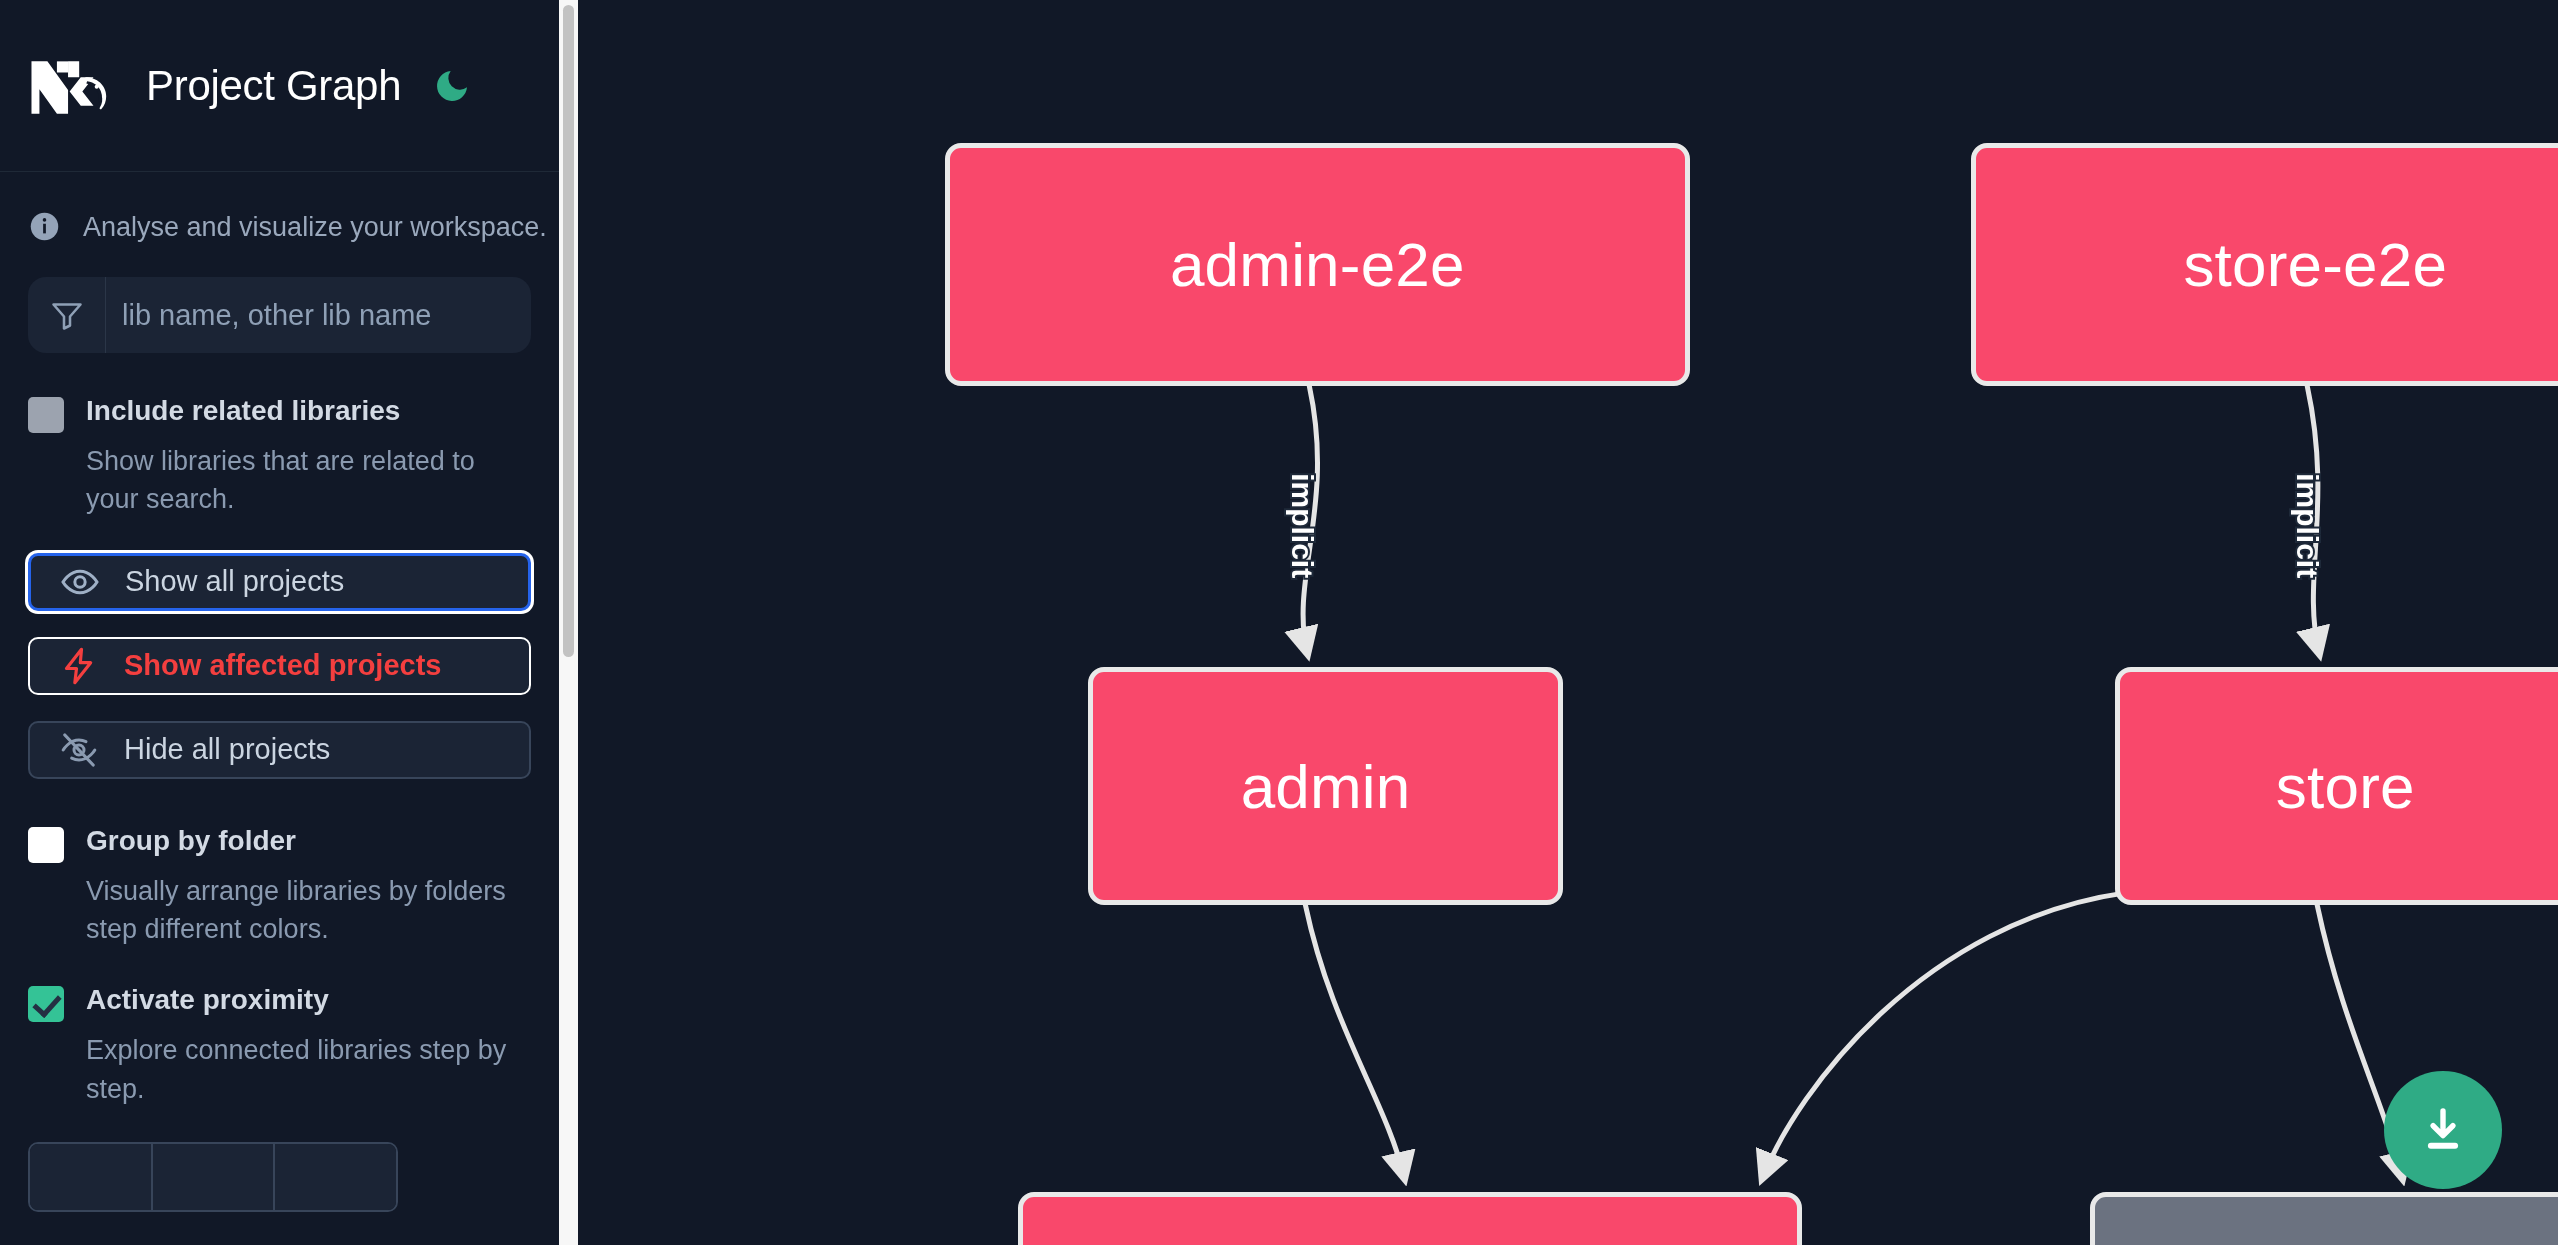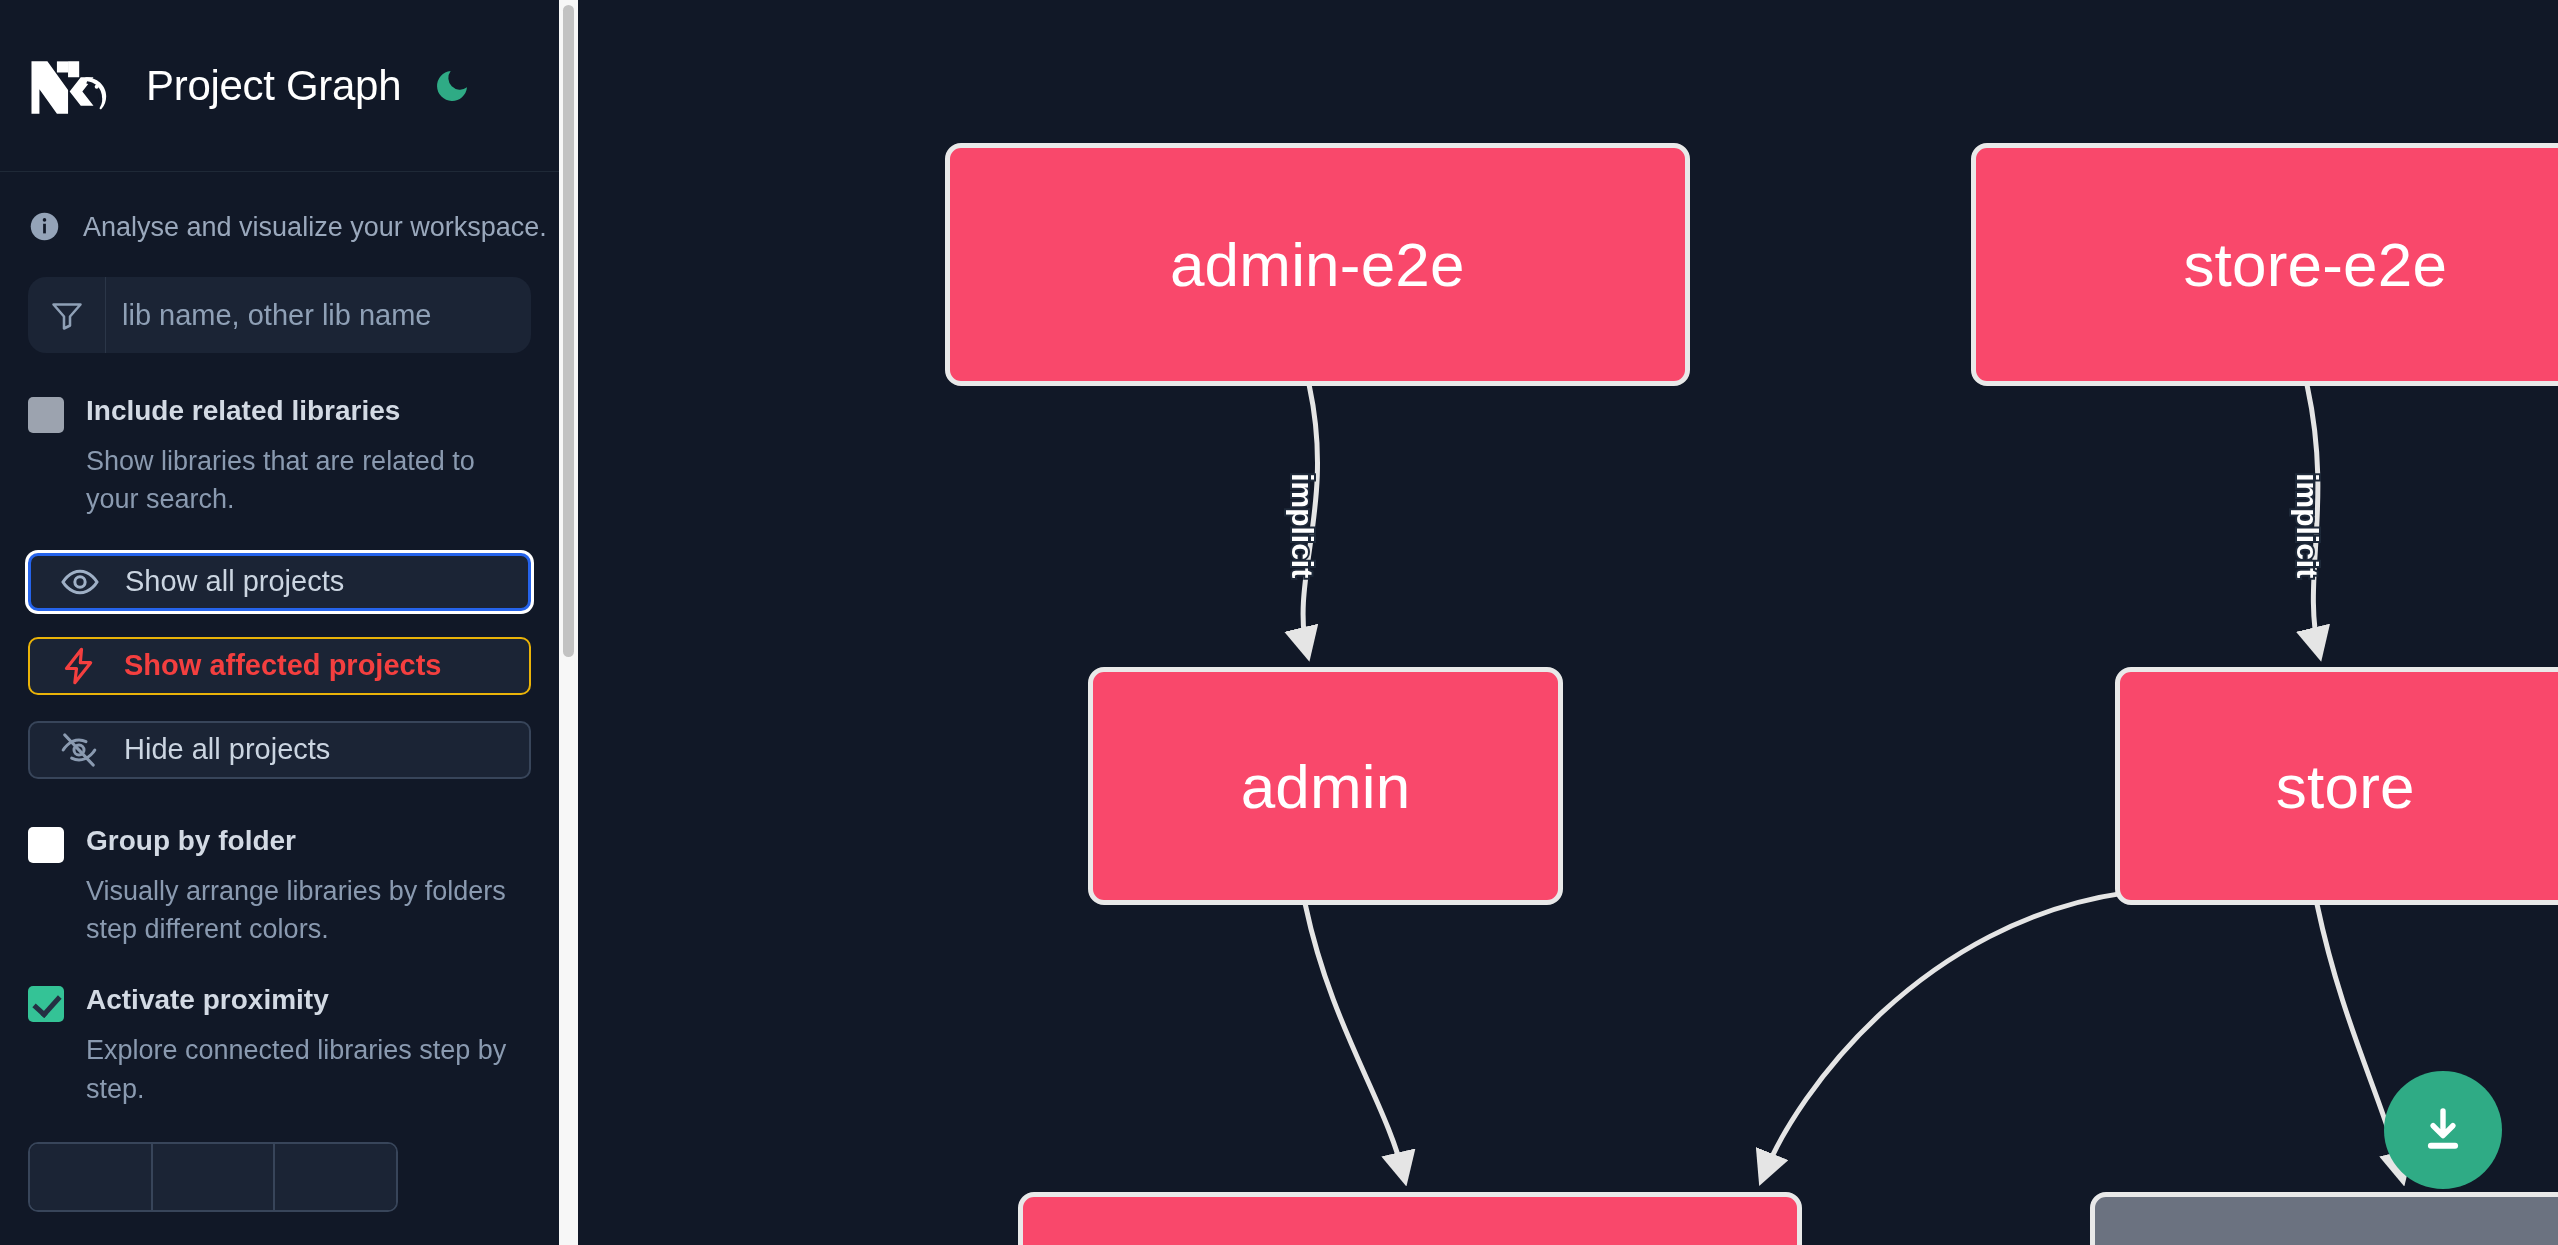--- a/index.html
+++ b/index.html
@@ -168,21 +168,21 @@
     width: 42px; height: 42px;
     flex: 0 0 42px;
     margin-right: 24px;
     display: flex; align-items: center; justify-content: center;
   }
   .btn .blabel { font-size: 29px; font-weight: 400; color: #CBD5E1; white-space: nowrap; }
   .btn.primary {
     border: 3px solid #2563EB;
     box-shadow: 0 0 0 3px #FFFFFF;
   }
-  .btn.danger { border: 2px solid #eab308; }
+  .btn.danger { border: 2px solid #ffffff; }
   .btn.danger .blabel { color: #F43F3F; font-weight: 700; }
 
   .btn-group { margin-bottom: 44px; }
 
   
   .segmented {
     display: flex;
     height: 70px;
     border: 2px solid #38455A;
     border-radius: 10px;

